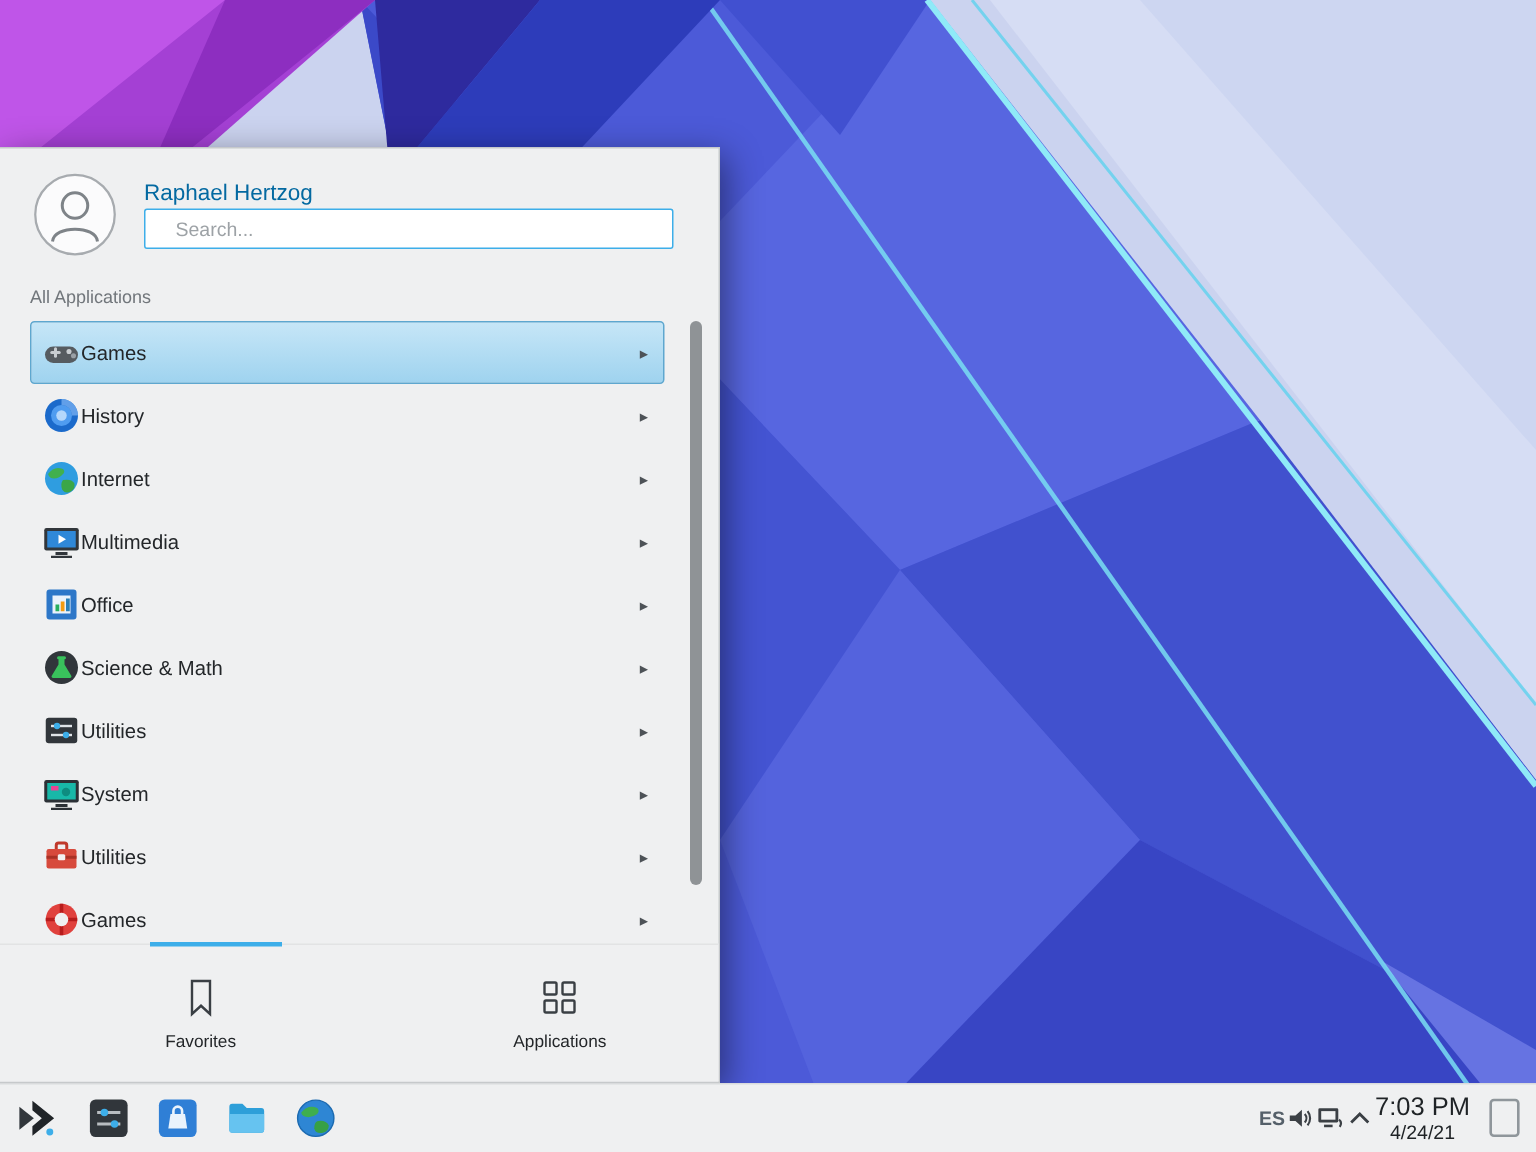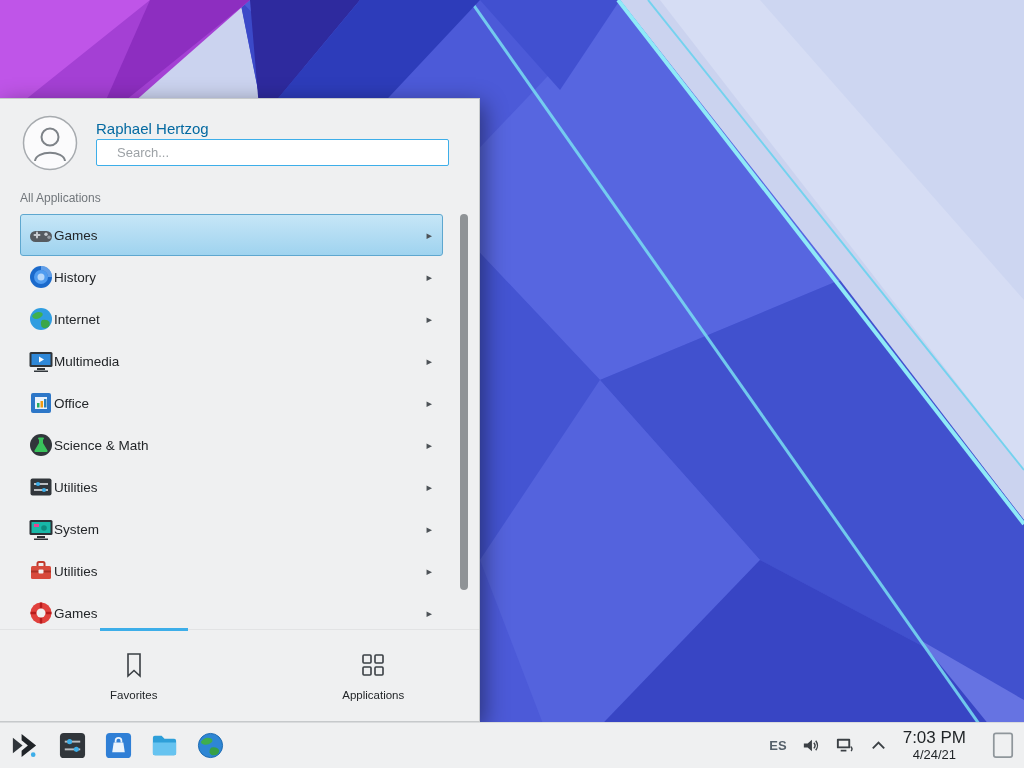--- a/index.html
+++ b/index.html
@@ -47,21 +47,21 @@
   
   .taskbar {
     position:absolute; left:0; bottom:0; width:1024px; height:46px;
     background:#eff0f1; border-top:1px solid #d9dbdd;
     display:flex; align-items:center; padding:0 8px; gap:0;
   }
   .tb-icon { width:32px; height:32px; flex:none; display:flex; align-items:center; justify-content:center; cursor:pointer; }
   .tb-icon svg { width:29px; height:29px; display:block; }
   .tb-icon + .tb-icon { margin-left:14px; }
   .tb-spacer { flex:1; }
-  .tray { display:flex; align-items:center; gap:14px; }
+  .tray { display:flex; align-items:center; }
   .kb-layout { font-size:13px; font-weight:bold; color:#55606a; cursor:pointer; }
   .tray-icon { width:20px; height:20px; display:flex; align-items:center; justify-content:center; cursor:pointer; }
   .tray-icon svg { width:19px; height:19px; display:block; }
   .clock { text-align:center; line-height:1.15; margin:0 10px 0 0; cursor:pointer; }
   .clock .time { font-size:17px; color:#1f2326; }
   .clock .date { font-size:13px; color:#1f2326; }
   .show-desktop { width:26px; height:34px; display:flex; align-items:center; justify-content:center; cursor:pointer; }
 </style>
 </head>
 <body>

